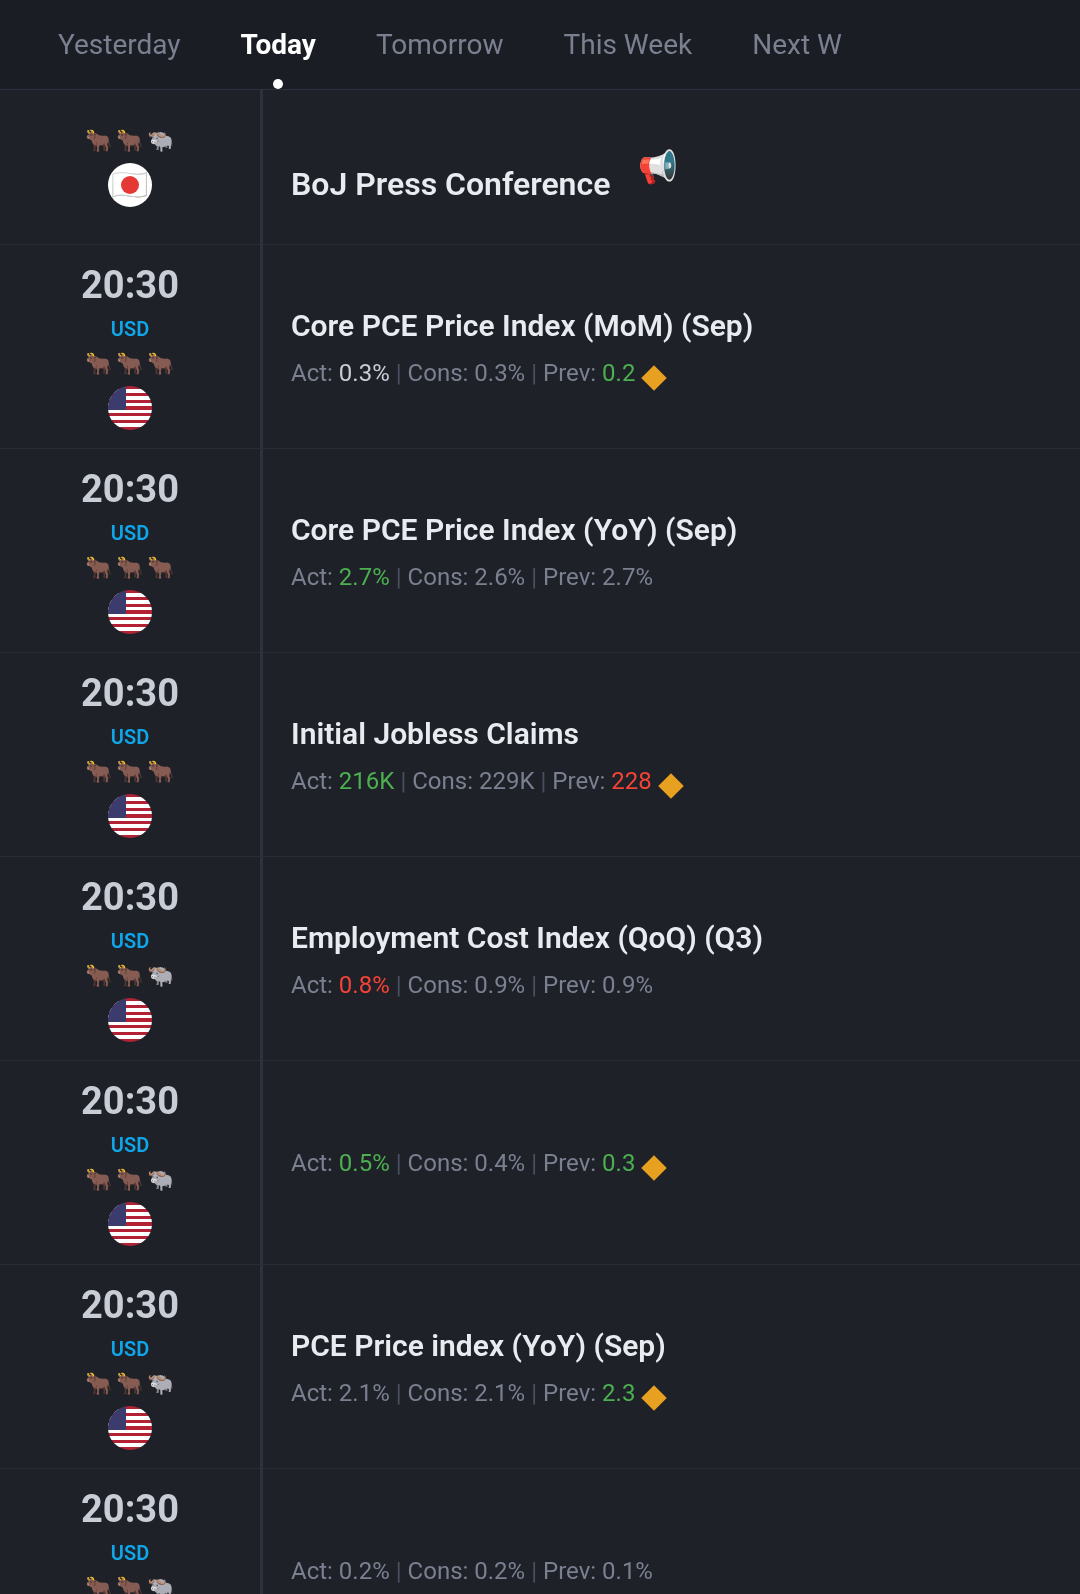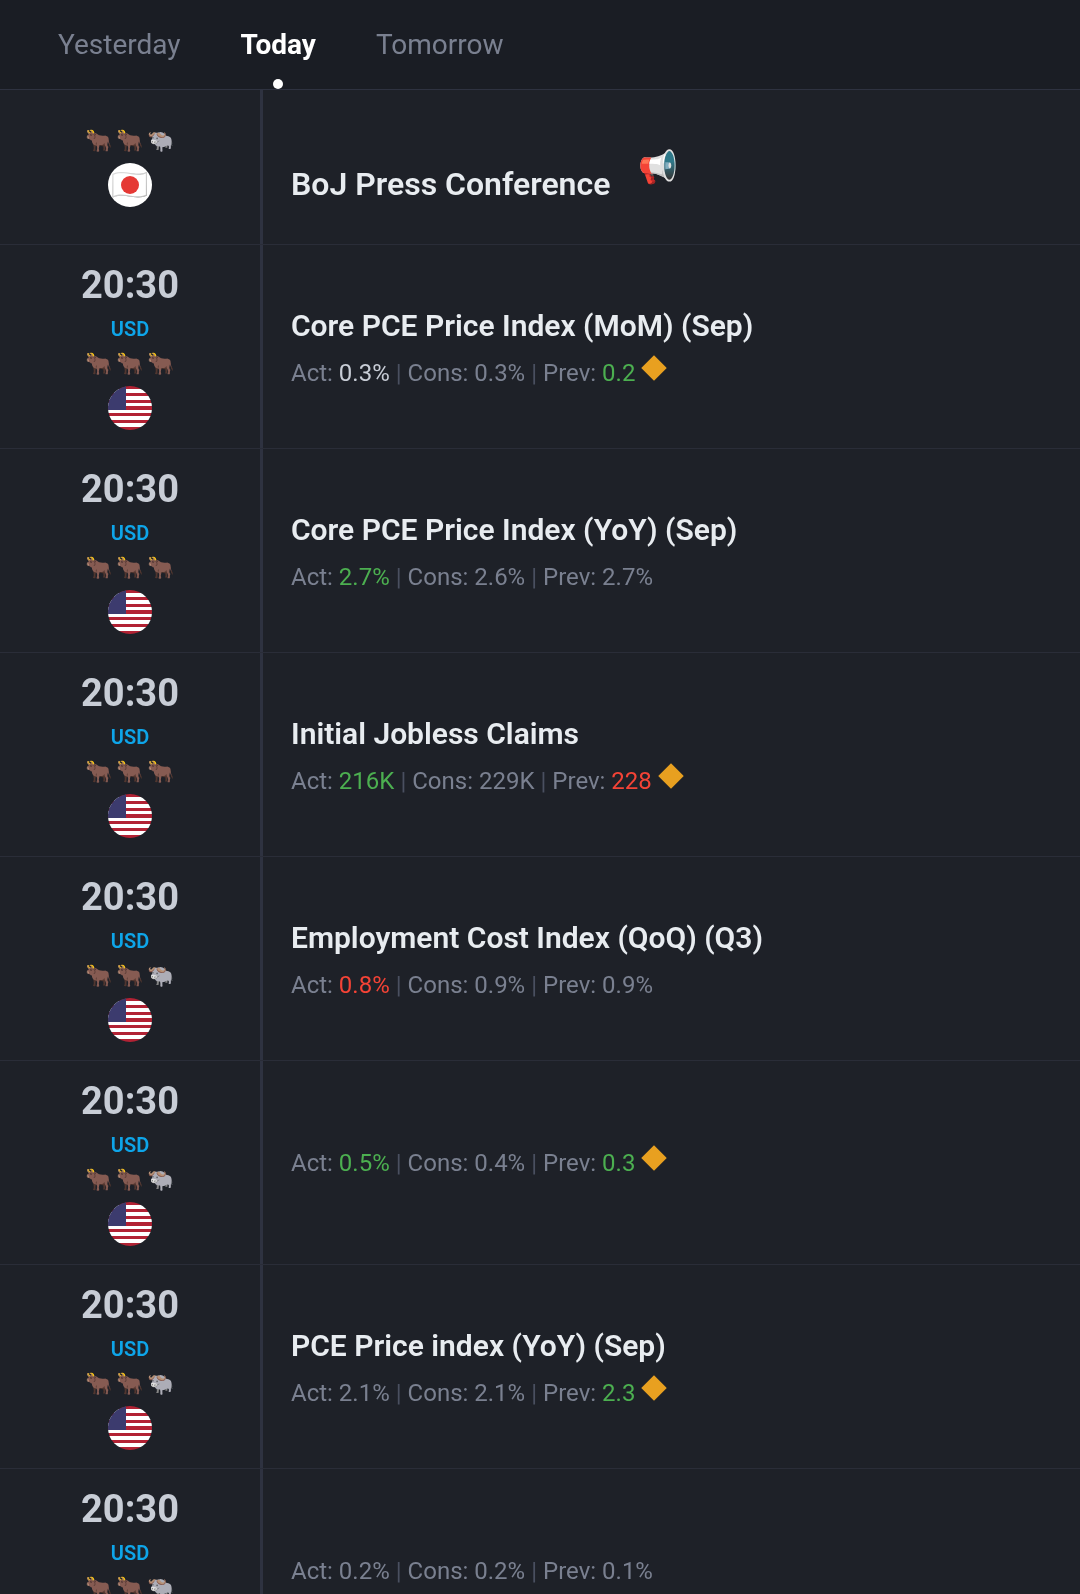--- a/index.html
+++ b/index.html
@@ -111,21 +111,21 @@
       font-size: 30px;
       color: #e8ecf0;
       font-weight: 600;
       line-height: 1.3;
     }
     .event-stats {
       font-size: 24px;
       color: #7a8090;
       display: flex;
       flex-wrap: wrap;
-      align-items: flex-start;
+      align-items: flex-end;
       gap: 6px;
     }
     .stat-separator {
       color: #4a5060;
     }
     .diamond {
       display: inline-block;
       width: 18px;
       height: 18px;
       background: #e8a020;
@@ -188,20 +188,22 @@
       background: #3c3b6e;
     }
   </style>
 </head>
 <body>
 
 <div class="tab-bar">
   <div class="tab-item">Yesterday</div>
   <div class="tab-item active">Today</div>
   <div class="tab-item">Tomorrow</div>
+  <div class="tab-item">This Week</div>
+  <div class="tab-item">Next W</div>
 </div>
 
 <div class="event-list">
 
   <div class="event-row boj-row">
     <div class="event-left">
       <div class="bull-icons">
         <span>🐂</span>
         <span>🐂</span>
         <span style="color:#888;">🐃</span>

